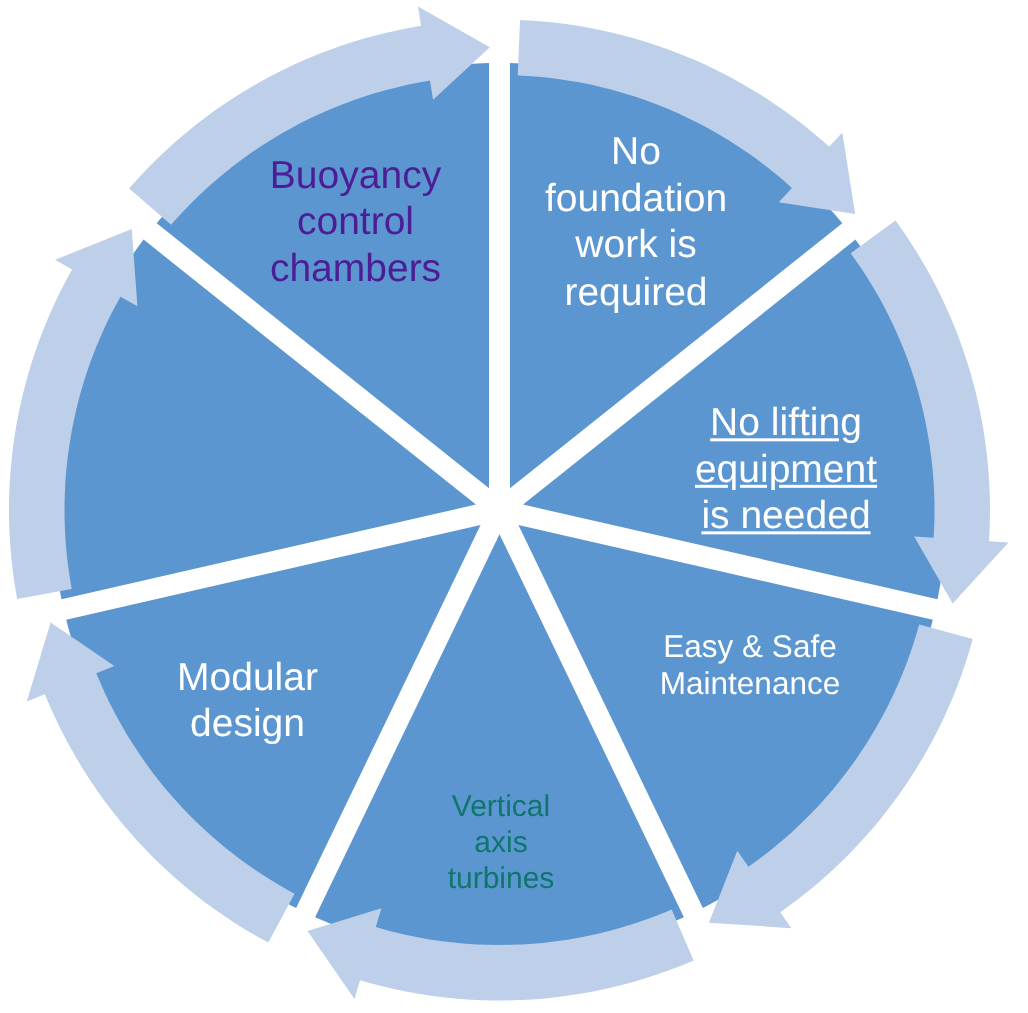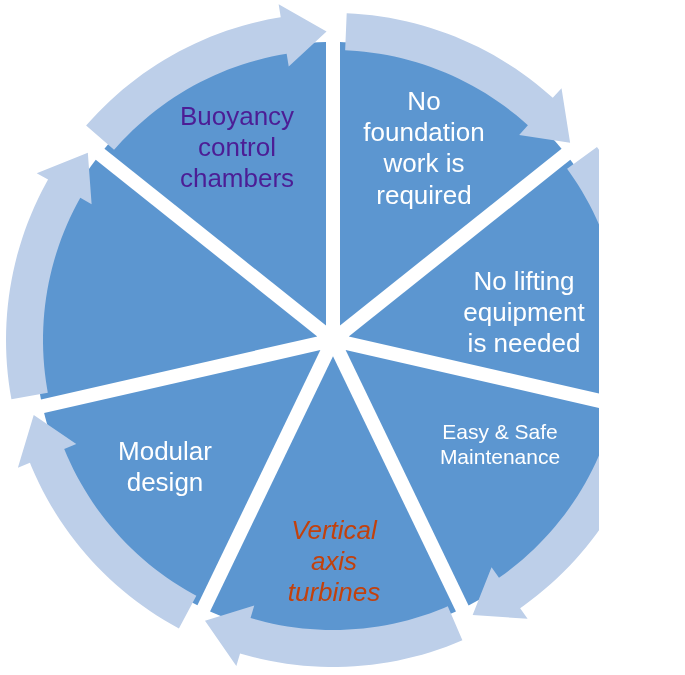--- a/index.html
+++ b/index.html
@@ -1,18 +1,18 @@
 <!DOCTYPE html>
 <html><head>
 <meta charset="utf-8">
 <style>
   html, body { margin: 0; padding: 0; background: #ffffff; }
   #stage {
     position: relative;
-    width: 599px;
+    width: 685px;
     height: 675px;
     overflow: hidden;
     background: #ffffff;
     font-family: "Liberation Sans", "DejaVu Sans", sans-serif;
   }
   #diagram-svg {
     position: absolute;
     left: 0; top: 0;
     width: 685px; height: 675px;
     display: block;
@@ -45,26 +45,26 @@
       <path d="M462.41 640.30L454.51 643.59L446.52 646.66L438.45 649.53L430.31 652.19L422.11 654.63L413.84 656.85L405.52 658.86L397.15 660.65L388.73 662.22L380.28 663.56L371.79 664.69L363.28 665.60L354.74 666.28L346.20 666.73L337.64 666.97L329.08 666.98L320.52 666.76L311.97 666.32L303.44 665.66L294.92 664.78L286.43 663.67L277.98 662.34L269.56 660.79L261.18 659.02L252.86 657.03L244.58 654.82L240.04 653.51L236.34 665.97L204.99 620.69L254.25 605.57L250.56 618.03L250.56 618.03L257.87 620.10L265.22 621.97L272.63 623.65L280.07 625.13L287.56 626.42L295.07 627.51L302.61 628.40L310.17 629.10L317.74 629.60L325.33 629.90L332.92 630.00L340.51 629.90L348.10 629.61L355.67 629.11L363.23 628.42L370.77 627.53L378.29 626.44L385.77 625.16L393.22 623.68L400.62 622.01L407.98 620.14L415.29 618.08L422.54 615.83L429.73 613.39L436.85 610.77L443.90 607.96L447.77 606.32Z" fill="#BDCFE9"></path>
       <path d="M178.90 628.41L171.40 624.28L164.02 619.95L156.75 615.43L149.60 610.73L142.57 605.83L135.68 600.76L128.92 595.50L122.30 590.07L115.83 584.47L109.50 578.70L103.33 572.77L97.32 566.68L91.46 560.43L85.78 554.03L80.26 547.49L74.91 540.80L69.75 533.98L64.76 527.02L59.96 519.93L55.34 512.72L50.91 505.40L46.68 497.95L42.64 490.41L38.81 482.75L35.17 475.00L31.74 467.16L29.93 462.79L17.88 467.67L33.74 414.92L76.27 444.02L64.22 448.90L64.22 448.90L67.16 455.90L70.29 462.81L73.59 469.65L77.08 476.40L80.74 483.05L84.57 489.60L88.57 496.05L92.74 502.40L97.07 508.63L101.57 514.75L106.22 520.75L111.03 526.62L115.99 532.37L121.10 537.99L126.35 543.46L131.75 548.80L137.29 554.00L142.96 559.05L148.75 563.95L154.68 568.70L160.73 573.29L166.89 577.72L173.17 581.98L179.56 586.08L186.06 590.02L192.65 593.78L196.34 595.78Z" fill="#BDCFE9"></path>
       <path d="M11.43 399.34L9.99 390.90L8.76 382.43L7.76 373.93L6.99 365.40L6.43 356.86L6.11 348.31L6.00 339.75L6.12 331.19L6.46 322.63L7.03 314.09L7.82 305.57L8.83 297.07L10.07 288.60L11.52 280.16L13.20 271.77L15.09 263.42L17.21 255.12L19.54 246.88L22.08 238.71L24.84 230.61L27.81 222.58L30.99 214.63L34.37 206.77L37.96 198.99L41.76 191.32L45.75 183.75L48.04 179.61L36.71 173.23L87.83 152.74L91.61 204.13L80.28 197.76L80.28 197.76L76.64 204.42L73.18 211.18L69.90 218.02L66.80 224.95L63.88 231.96L61.14 239.04L58.59 246.19L56.23 253.41L54.06 260.68L52.08 268.01L50.29 275.39L48.69 282.81L47.29 290.28L46.09 297.77L45.08 305.30L44.27 312.84L43.66 320.41L43.25 327.99L43.03 335.58L43.02 343.17L43.20 350.76L43.58 358.35L44.16 365.92L44.94 373.47L45.91 381.00L47.08 388.50L47.82 392.63Z" fill="#BDCFE9"></path>
       <path d="M86.11 125.59L91.81 119.20L97.67 112.96L103.69 106.88L109.87 100.95L116.21 95.19L122.69 89.60L129.32 84.18L136.08 78.94L142.98 73.87L150.02 68.99L157.17 64.29L164.45 59.79L171.84 55.47L179.35 51.35L186.96 47.43L194.66 43.70L202.47 40.18L210.36 36.87L218.34 33.76L226.39 30.87L234.52 28.18L242.72 25.71L250.98 23.45L259.29 21.42L267.66 19.60L276.07 17.99L280.73 17.20L278.65 4.37L326.55 31.57L288.72 66.56L286.64 53.73L286.64 53.73L279.16 55.04L271.72 56.55L264.32 58.25L256.97 60.14L249.67 62.23L242.43 64.51L235.25 66.97L228.14 69.62L221.09 72.46L214.13 75.48L207.25 78.68L200.45 82.07L193.74 85.62L187.13 89.36L180.62 93.26L174.21 97.33L167.92 101.57L161.73 105.98L155.66 110.54L149.72 115.26L143.90 120.14L138.21 125.16L132.65 130.33L127.23 135.65L121.95 141.11L116.82 146.70L114.04 149.85Z" fill="#BDCFE9"></path>
     </svg>
 
   <div class="seg-label" style="left: 424px; top: 148px; font-size: 26px; color: rgb(255, 255, 255);">No
 foundation
 work is
 required</div>
-  <div class="seg-label" style="left: 524px; top: 313px; font-size: 26px; color: rgb(255, 255, 255);">No lifting
+  <div class="seg-label" style="left: 524px; top: 313px; font-size: 26px; color: rgb(255, 255, 255); text-decoration: underline;">No lifting
 equipment
 is needed</div>
   <div class="seg-label" style="left: 500px; top: 444px; font-size: 21px; color: rgb(255, 255, 255);">Easy &amp; Safe
 Maintenance</div>
-  <div class="seg-label" style="left: 334px; top: 562px; font-size: 26px; color: #c2410c; font-style: italic;">Vertical
+  <div class="seg-label" style="left: 334px; top: 562px; font-size: 20px; color: #0f766e;">Vertical
 axis
 turbines</div>
   <div class="seg-label" style="left: 165px; top: 467px; font-size: 26px; color: rgb(255, 255, 255);">Modular
 design</div>
   <div class="seg-label" style="left: 237px; top: 148px; font-size: 26px; color: #4c1d95;">Buoyancy
 control
 chambers</div>
 </div>
 
 </body></html>

